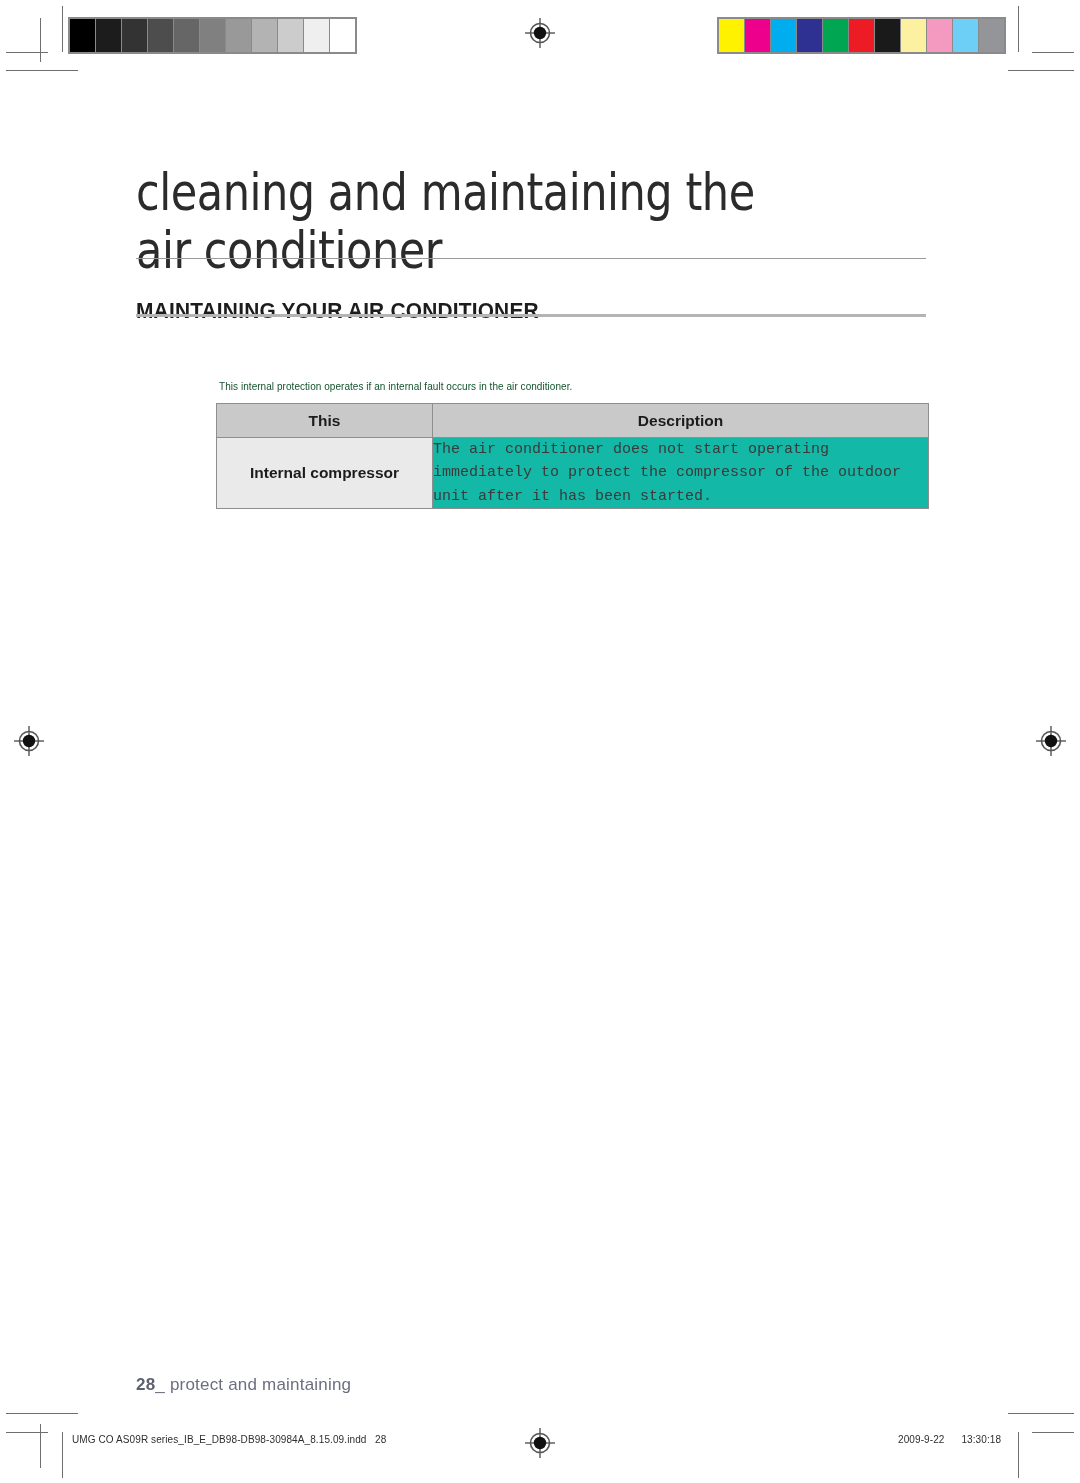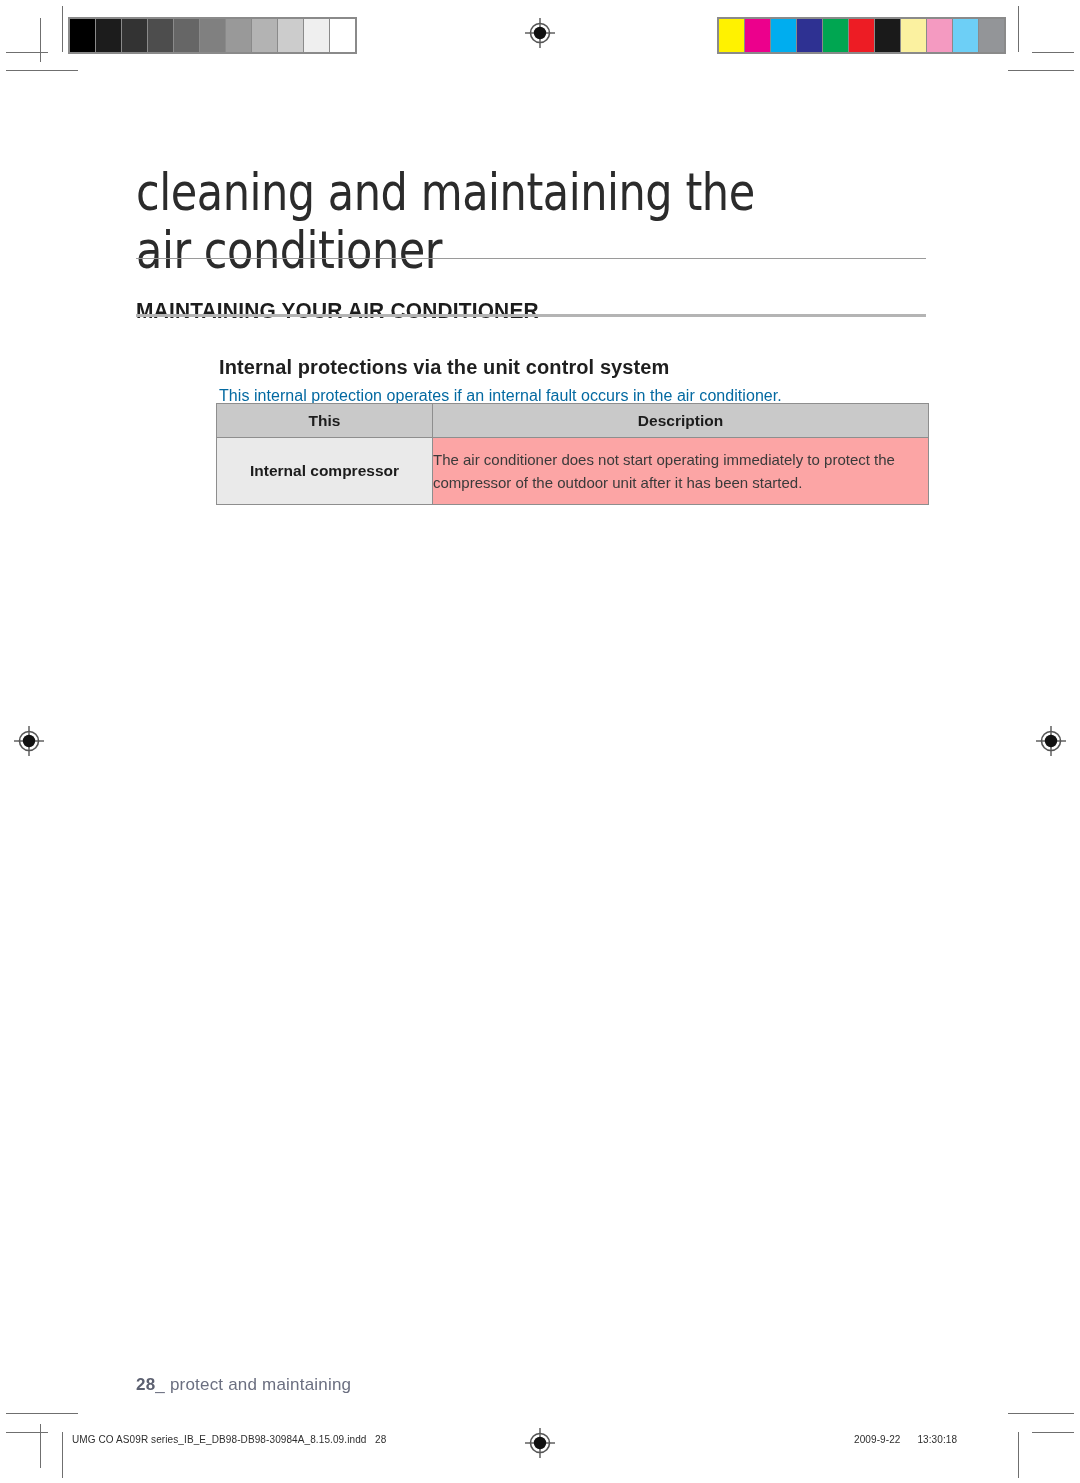--- a/index.html
+++ b/index.html
@@ -109,22 +109,22 @@
     font-size: 20px;
     font-weight: bold;
     color: #1f1f1f;
     letter-spacing: 0.1px;
   }
 
   .intro-text {
     position: absolute;
     left: 219px;
     top: 371px;
-    font-size: 16px;
-    color: #0369a1;
+    font-size: 10px;
+    color: #14532d;
     letter-spacing: 0.05px;
   }
 
   
   .data-table {
     position: absolute;
     left: 216px;
     top: 403px;
     width: 712px;
     border-collapse: collapse;
@@ -149,26 +149,27 @@
 
   .cell-type {
     background: #eaeaea;
     text-align: center;
     font-size: 15.5px;
     font-weight: bold;
     color: #1c1c1c;
     height: 66px;
   }
   .cell-desc {
-    background: #fca5a5;
+    background: #14b8a6;
     font-size: 15px;
     color: #3a3a3a;
     line-height: 1.55;
     padding: 9px 14px 9px 16px;
     text-align: left;
+    font-family: Liberation Mono, monospace;
   }
 
   
   .page-footer {
     position: absolute;
     left: 136px;
     top: 1375px;
     font-size: 17px;
     color: #6b6f80;
     letter-spacing: 0.2px;
@@ -180,21 +181,21 @@
 
   .imprint-bar {
     position: absolute;
     top: 1434px;
     font-size: 10px;
     color: #2e2e2e;
     letter-spacing: 0.1px;
     white-space: nowrap;
   }
   .imprint-left  { left: 72px; }
-  .imprint-right { left: 854px; }
+  .imprint-right { left: 898px; }
   .imprint-right .t-date { margin-right: 14px; }
 </style>
 </head>
 <body>
 
 <div class="crop-v" style="left:62px;  top:6px;   height:46px;"></div>
 <div class="crop-h" style="left:6px; top:52px; width:42px;"></div>
 <div class="crop-h" style="left:6px; top:70px; width:72px;"></div>
 <div class="crop-v" style="left:40px; top:18px; height:44px;"></div>
 
@@ -278,21 +279,20 @@
   <h1 class="chapter-title">
     <span>cleaning and maintaining the</span>
     <span class="l2">air conditioner</span>
   </h1>
 
   <div class="title-rule"></div>
 
   <h2 class="section-head">MAINTAINING YOUR AIR CONDITIONER</h2>
   <div class="section-rule"></div>
 
-  <h3 class="sub-head">Internal protections via the unit control system</h3>
 
   <p class="intro-text">This internal protection operates if an internal fault occurs in the air conditioner.</p>
 
   <table class="data-table">
     <colgroup>
       <col class="col-type">
       <col class="col-desc">
     </colgroup>
     <thead>
       <tr>

